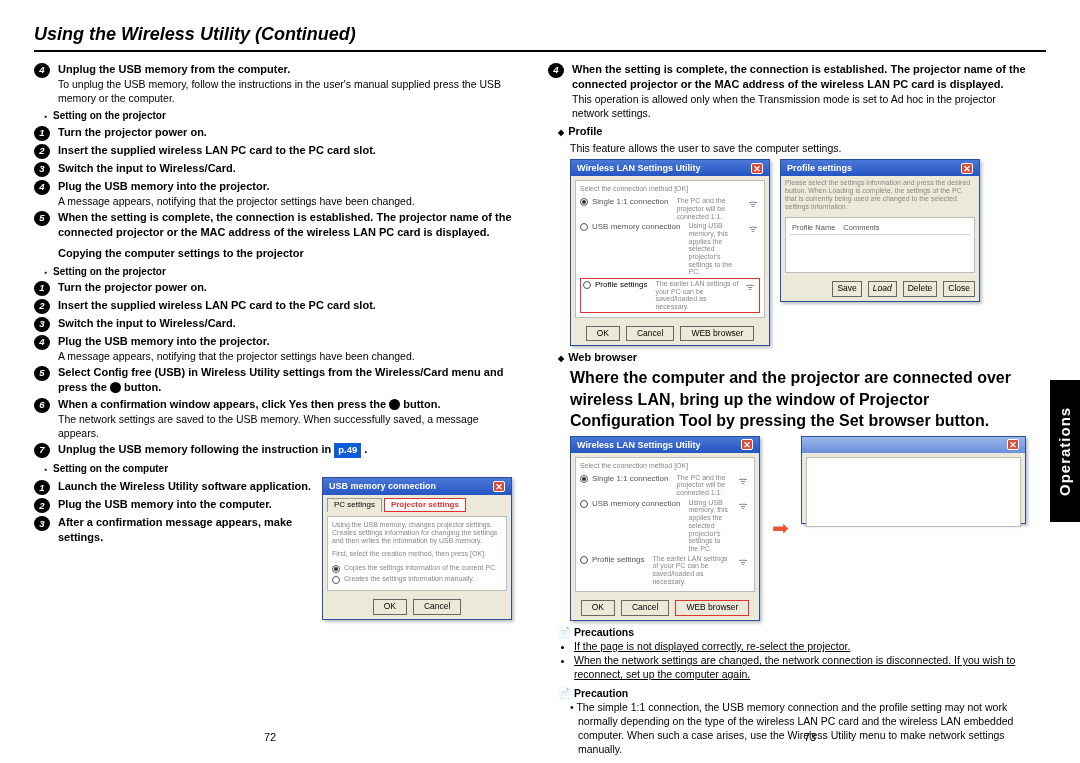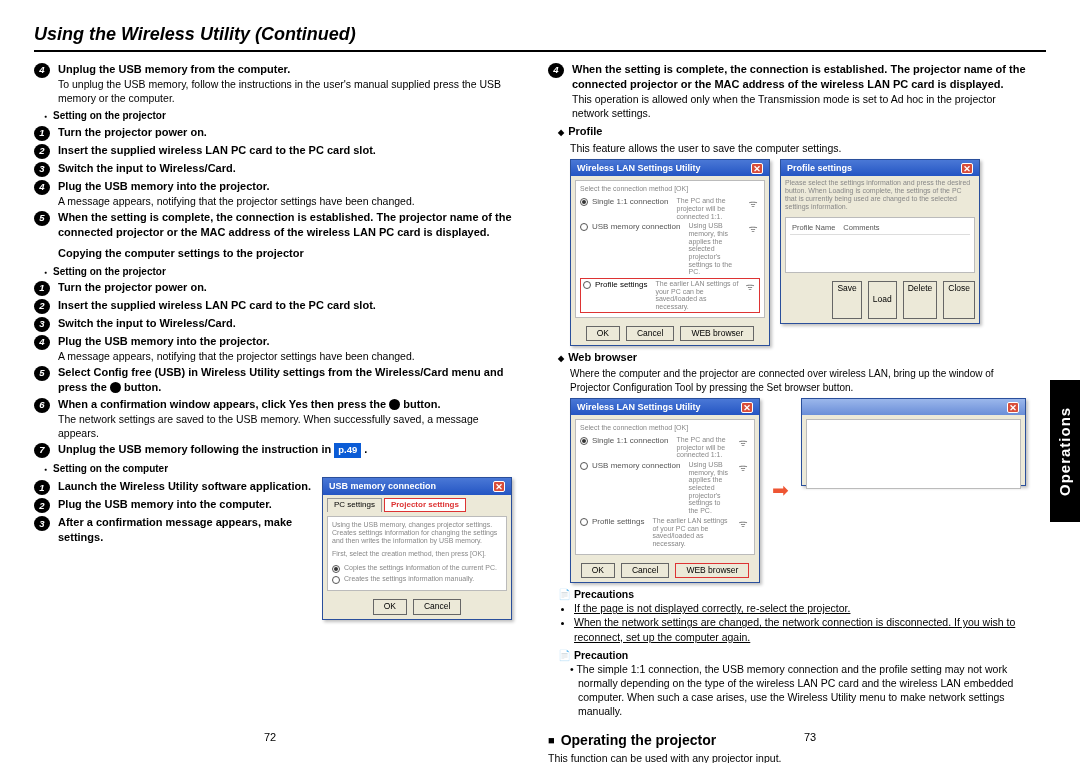--- a/index.html
+++ b/index.html
@@ -330,29 +330,29 @@
             </div>
           <div style="padding:3px 4px;" class="blurry">Please select the settings information and press the desired button. When Loading is complete, the settings of the PC that is currently being used are changed to the selected settings information.</div>
           <div class="xp-body profile-list" style="height:56px;">
             <div class="row">
                 <span>Profile Name</span>
                 <span>Comments</span>
               </div>
           </div>
           <div class="xp-btns" style="justify-content:flex-end;">
             <div class="xp-btn" style="padding:1px 4px;">Save</div>
-            <div class="xp-btn" style="padding:12px 4px;">Load</div>
+            <div class="xp-btn" style="padding:1px 4px;font-style:italic;">Load</div>
             <div class="xp-btn" style="padding:1px 4px;">Delete</div>
             <div class="xp-btn" style="padding:1px 4px;">Close</div>
           </div>
         </div>
       </div>
 
       <div class="diamond-head">Web browser</div>
-      <div style="margin-left:22px; font-size:10px;">Where the computer and the projector are connected over wireless LAN, bring up the window of Projector Configuration Tool by pressing the Set browser button.</div>
+      <div style="margin-left:22px; font-size:16px;font-weight:bold;">Where the computer and the projector are connected over wireless LAN, bring up the window of Projector Configuration Tool by pressing the Set browser button.</div>
 
       <div class="two-dialogs">
         <div class="xp-dialog" style="width:190px;">
           <div class="xp-titlebar">
               <span>Wireless LAN Settings Utility</span>
               <span class="xp-close">✕</span>
             </div>
           <div class="xp-body" style="padding:4px;">
             <div class="blurry" style="margin-bottom:4px;">Select the connection method [OK]</div>
             <div class="xp-radio-row">

